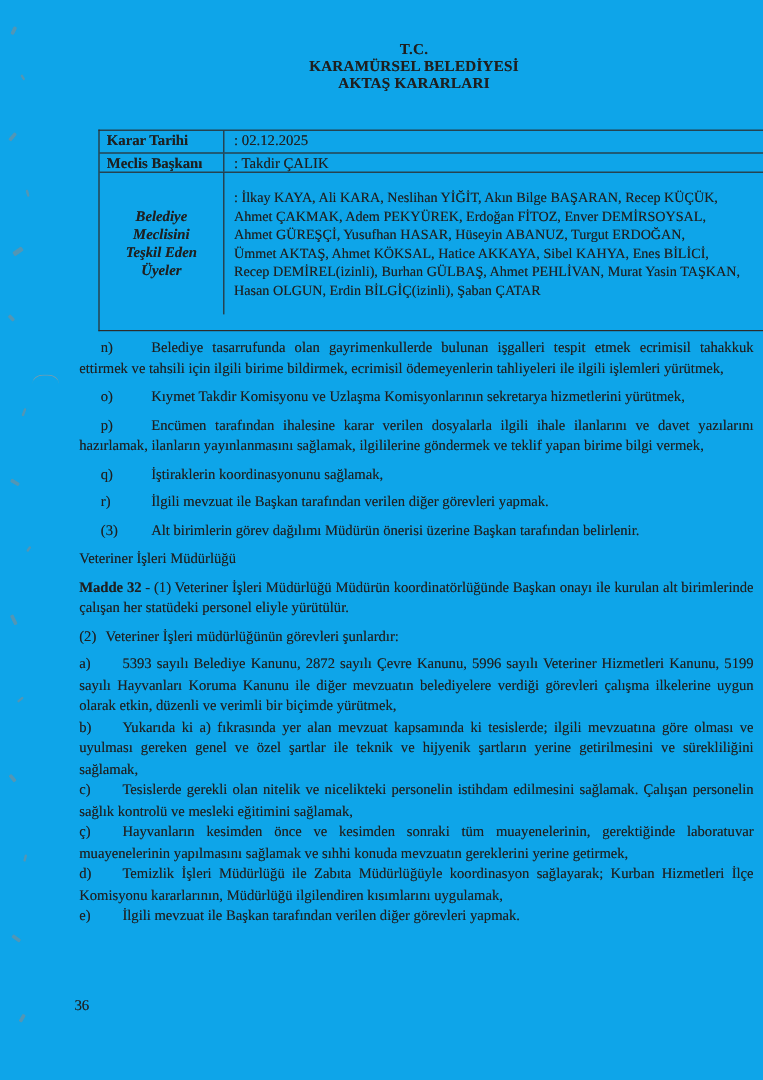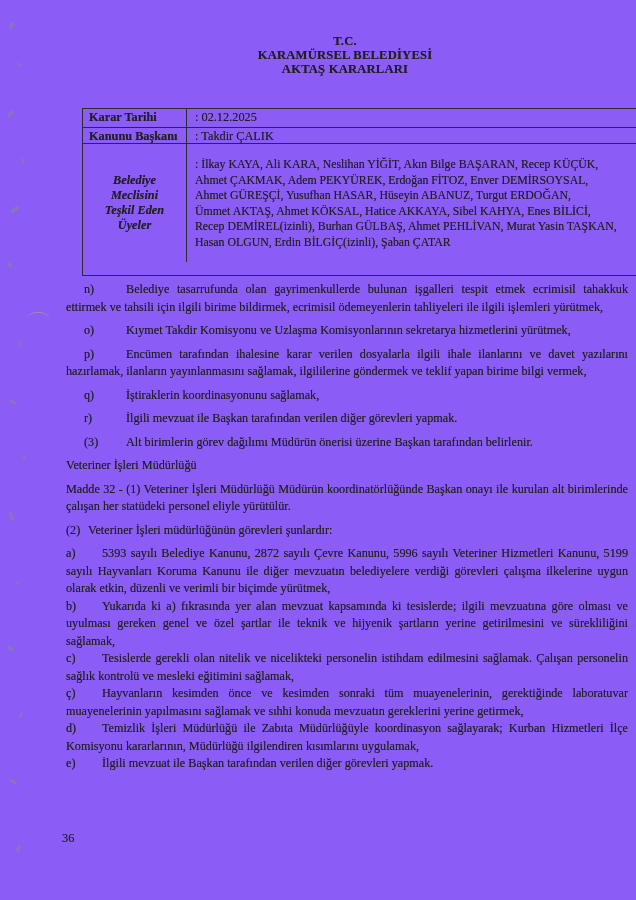--- a/index.html
+++ b/index.html
@@ -5,21 +5,21 @@
   html,body{margin:0;padding:0;}
   body{
     width:636px;height:900px;
     background:#ffffff;
     font-family:"Liberation Serif","DejaVu Serif",serif;
     color:#1f1f1f;
     position:relative;
     overflow:hidden;
     text-shadow:0 0 .3px rgba(30,30,30,.55);
   }
-  .page{position:absolute;inset:0;background:#8b5cf6;}
+  .page{position:absolute;inset:0;background:#0ea5e9;}
 
   
   .artifact{position:absolute;background:#8a8a8a;opacity:.55;border-radius:1px;}
   .pen-arc{
     position:absolute;left:27px;top:312px;width:22px;height:14px;
     border:none;border-top:1.4px solid #9a9a9a;border-radius:50%/60%;
     opacity:.8;background:transparent;
   }
 
   
@@ -64,21 +64,21 @@
     position:absolute;left:66px;top:281px;width:562px;
     font-size:12.2px;line-height:17.5px;text-align:justify;
   }
   .para{margin:0 0 6px 0;}
   .para.tight{margin:0;}
   .g1{text-indent:18px;}
   .lbl{display:inline-block;text-indent:0;}
   .w1{width:42px;}
   .w2{width:36px;}
   .w3{width:22px;}
-  .bold{font-weight:normal;}
+  .bold{font-weight:bold;}
   .section-heading{font-weight:normal;margin:0 0 6px 0;text-align:left;}
 
   .page-number{
     position:absolute;left:62px;top:831px;width:566px;
     font-size:12.4px;
   }
 </style>
 </head>
 <body>
 
@@ -106,21 +106,21 @@
     <div>KARAMÜRSEL BELEDİYESİ</div>
     <div>AKTAŞ KARARLARI</div>
   </header>
 
   <div class="info-table">
     <div class="t-row r1">
       <div class="t-label">Karar Tarihi</div>
       <div class="t-value">: 02.12.2025</div>
     </div>
     <div class="t-row r2">
-      <div class="t-label">Kanunu Başkanı</div>
+      <div class="t-label">Meclis Başkanı</div>
       <div class="t-value">: Takdir ÇALIK</div>
     </div>
     <div class="t-row r3">
       <div class="t-label">
           <span>Belediye Meclisini Teşkil Eden Üyeler</span>
         </div>
       <div class="t-value">: İlkay KAYA, Ali KARA, Neslihan YİĞİT, Akın Bilge BAŞARAN, Recep KÜÇÜK,
 Ahmet ÇAKMAK, Adem PEKYÜREK, Erdoğan FİTOZ, Enver DEMİRSOYSAL,
 Ahmet GÜREŞÇİ, Yusufhan HASAR, Hüseyin ABANUZ, Turgut ERDOĞAN,
 Ümmet AKTAŞ, Ahmet KÖKSAL, Hatice AKKAYA, Sibel KAHYA, Enes BİLİCİ,

